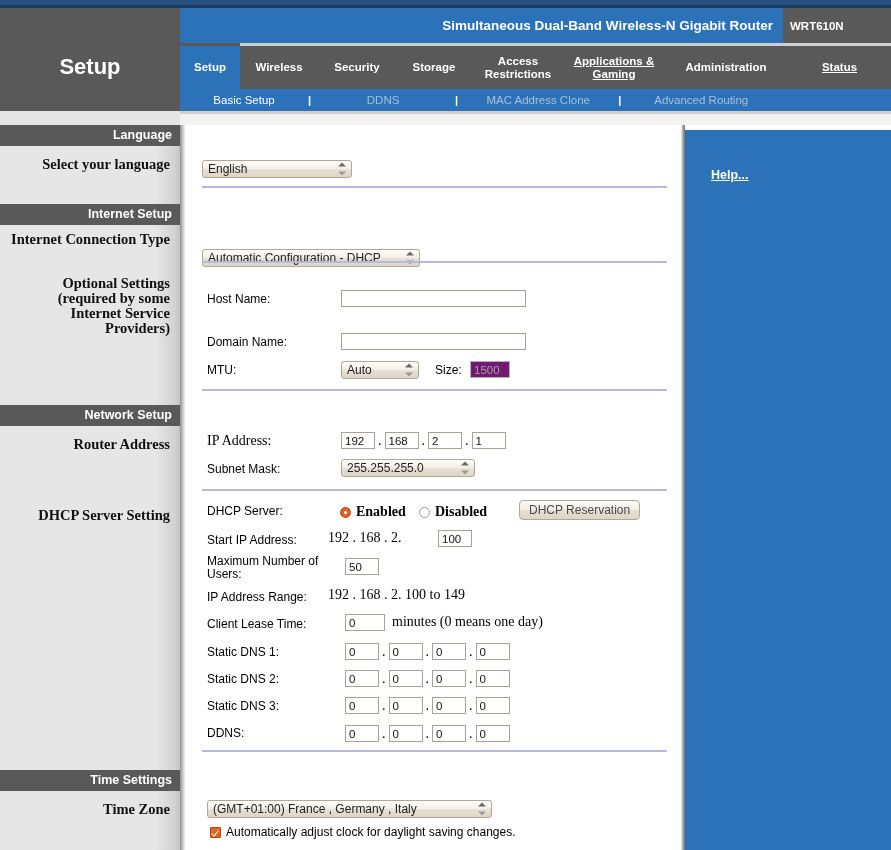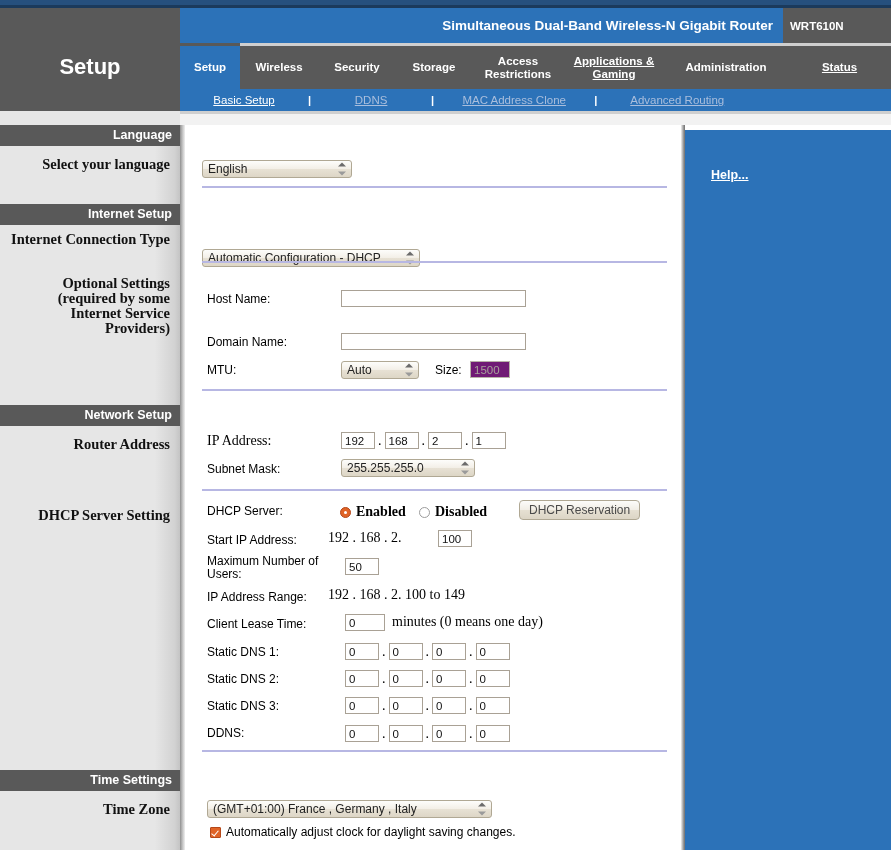--- a/index.html
+++ b/index.html
@@ -77,21 +77,21 @@
 
   
   .subnav {
     position:absolute; left:180px; top:89px; width:711px; height:22px;
     background:#2c72b8;
     display:flex; align-items:center;
     box-sizing:border-box;
   }
   .subnav-item {
     font-size:11.5px; font-family:"Liberation Sans", sans-serif;
-    color:#a9bedd; white-space:nowrap; text-align:center;text-decoration:underline;
+    color:#a9bedd; white-space:nowrap; text-align:center;
   }
   .subnav-item.active { color:#ffffff; }
   .subnav-sep { color:#ffffff; font-size:11px; font-weight:bold; }
 
   .subnav-underline {
     position:absolute; left:180px; top:111px; width:711px; height:3px;
     background:#cfcfcf;
   }
   .below-nav-gap {
     position:absolute; left:180px; top:114px; width:711px; height:11px;
@@ -277,21 +277,21 @@
         <span>Administration</span>
       </div>
       <div class="tab" style="width: 103px; flex: 0 0 103px; text-decoration: underline;">
         <span>Status</span>
       </div>
     </div>
 
   <div class="subnav" id="subnav">
       <span class="subnav-item active" style="width: 128px;">Basic Setup</span>
       <span class="subnav-sep">|</span>
-      <span class="subnav-item" style="width: 120px;">DDNS</span>
+      <span class="subnav-item" style="width: 144px;">DDNS</span>
       <span class="subnav-sep">|</span>
       <span class="subnav-item" style="width: 160px;">MAC Address Clone</span>
       <span class="subnav-sep">|</span>
       <span class="subnav-item" style="width: 160px;">Advanced Routing</span>
     </div>
   <div class="subnav-underline"></div>
   <div class="below-nav-gap"></div>
   <div class="top-left-gap"></div>
 
   <div class="sidebar" id="sidebar">

